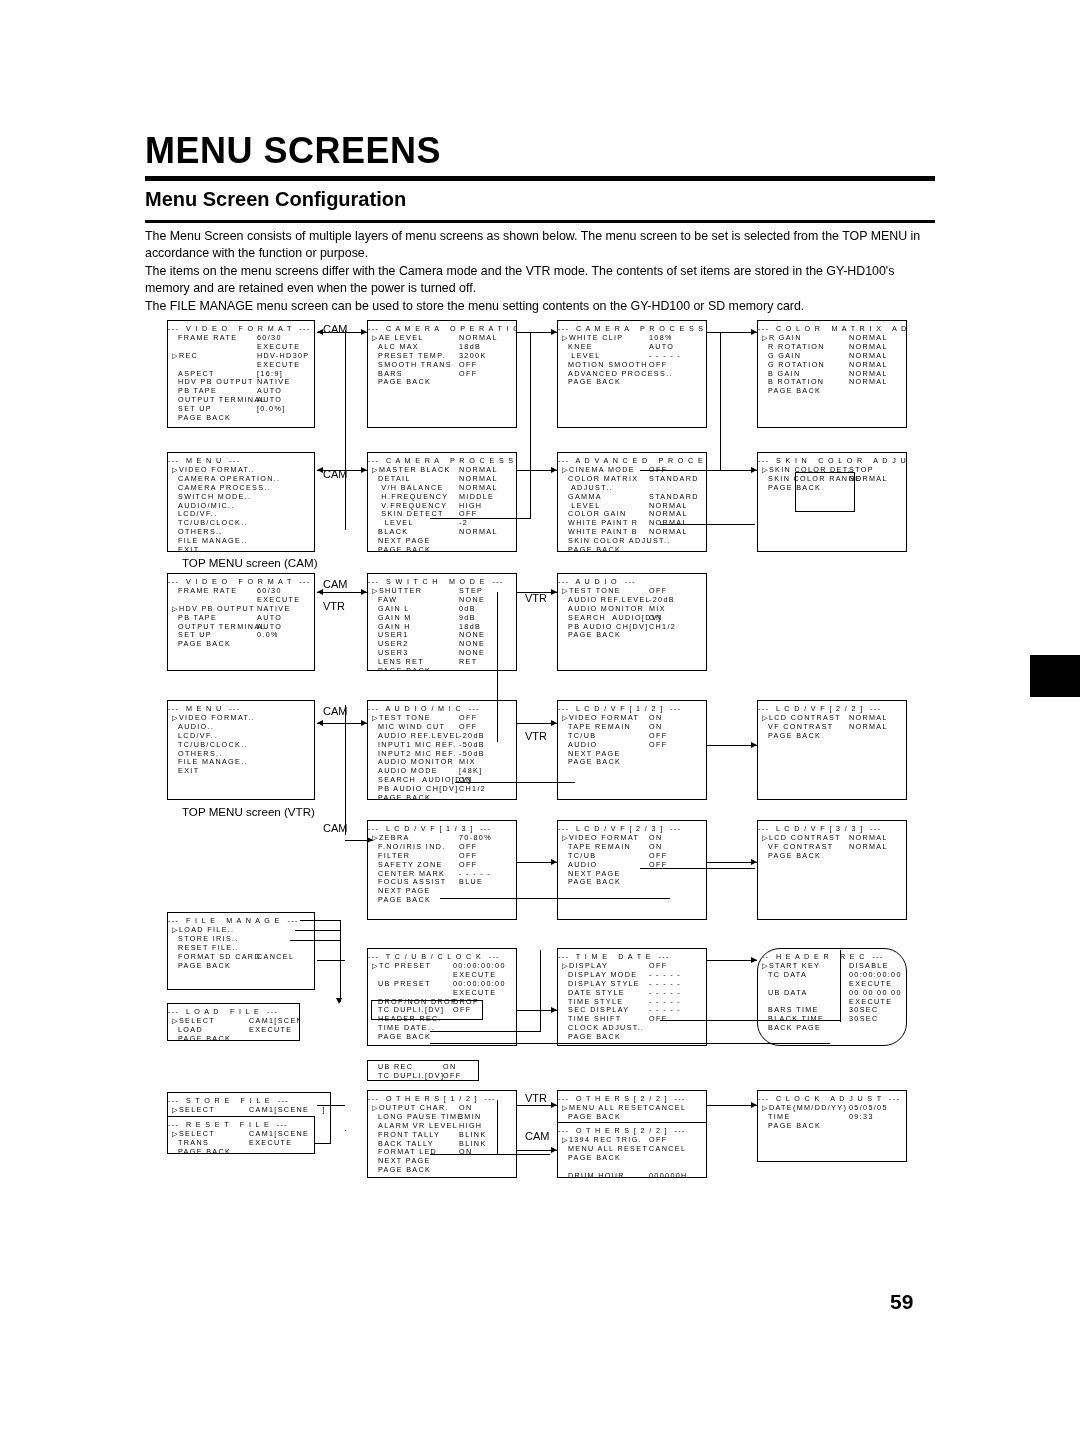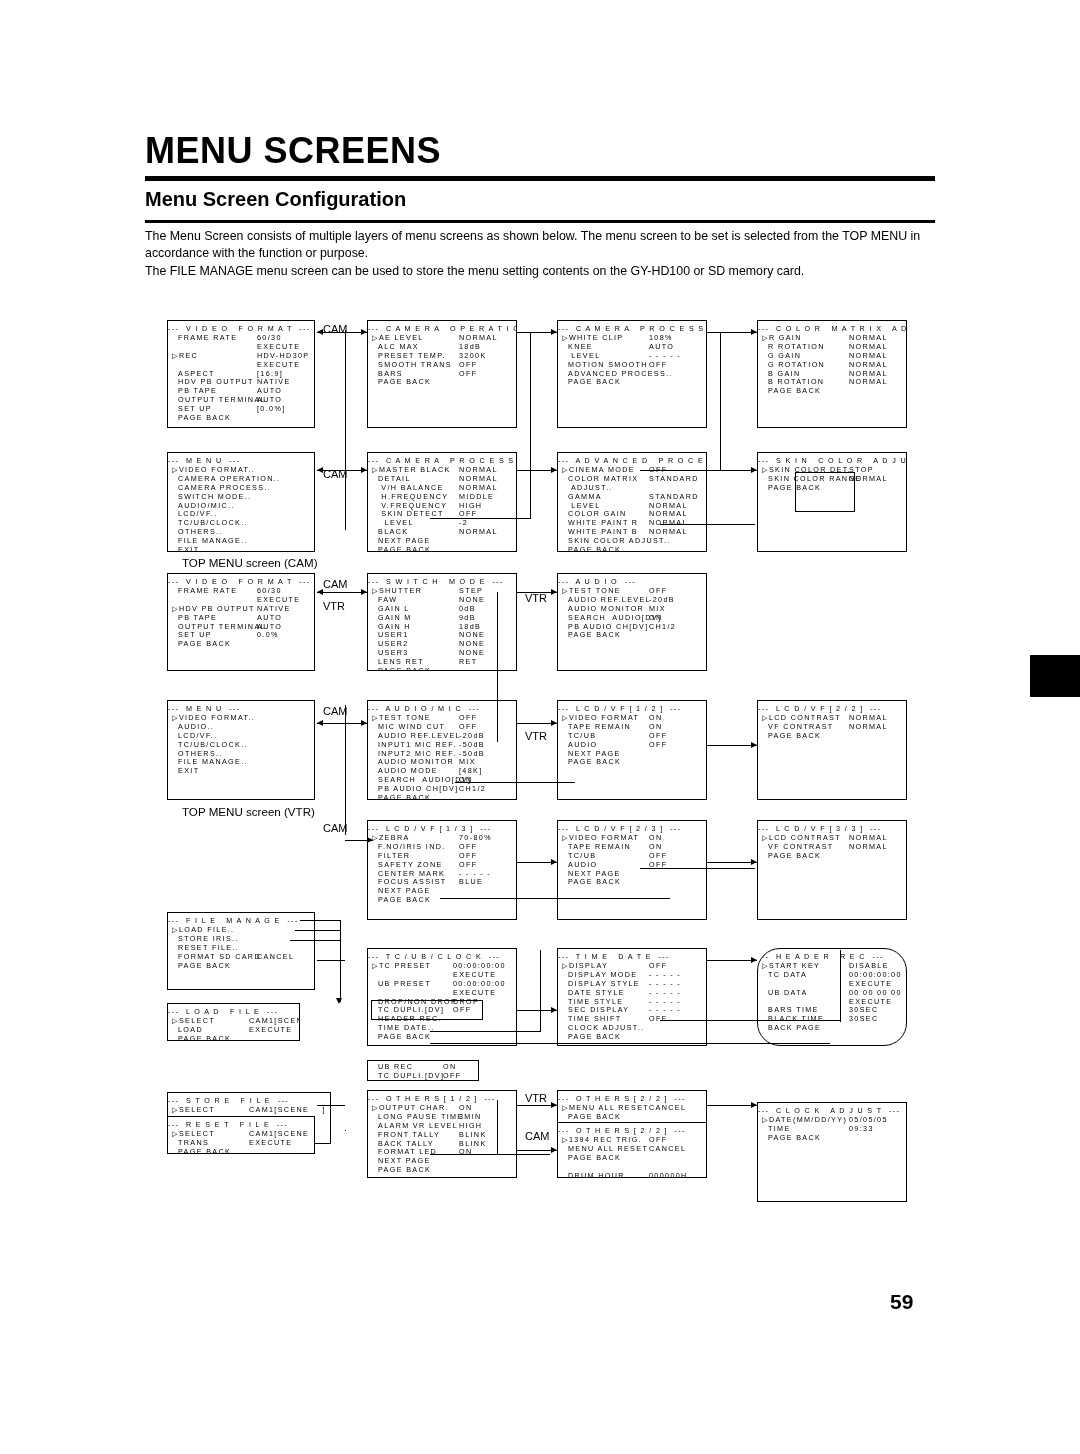--- a/index.html
+++ b/index.html
@@ -56,20 +56,21 @@
 
 <div id="page">
 
   <div class="h1">MENU SCREENS</div>
   <div class="rule1"></div>
   <div class="h2">Menu Screen Configuration</div>
   <div class="rule2"></div>
 
   <div class="body-copy">
     <p>The Menu Screen consists of multiple layers of menu screens as shown below. The menu screen to be set is selected from the TOP MENU in accordance with the function or purpose.</p>
+    <p>The items on the menu screens differ with the Camera mode and the VTR mode. The contents of set items are stored in the GY-HD100's memory and are retained even when the power is turned off.</p>
     <p>The FILE MANAGE menu screen can be used to store the menu setting contents on the GY-HD100 or SD memory card.</p>
   </div>
 
   <div id="diagram">
       <div class="scr" style="left: 167px; top: 320px; width: 148px; height: 108px;">
         <div class="ttl">---  V I D E O   F O R M A T  ---</div>
         <div class="rows"><div class="row"><span class="lbl">FRAME RATE</span><span class="val" style="left: 86px;">60/30</span></div><div class="row"><span class="lbl"></span><span class="val" style="left: 86px;">EXECUTE</span></div><div class="row"><span class="lbl cur">▷REC</span><span class="val" style="left: 86px;">HDV-HD30P</span></div><div class="row"><span class="lbl"></span><span class="val" style="left: 86px;">EXECUTE</span></div><div class="row"><span class="lbl">ASPECT</span><span class="val" style="left: 86px;">[16:9]</span></div><div class="row"><span class="lbl">HDV PB OUTPUT</span><span class="val" style="left: 86px;">NATIVE</span></div><div class="row"><span class="lbl">PB TAPE</span><span class="val" style="left: 86px;">AUTO</span></div><div class="row"><span class="lbl">OUTPUT TERMINAL</span><span class="val" style="left: 86px;">AUTO</span></div><div class="row"><span class="lbl">SET UP</span><span class="val" style="left: 86px;">[0.0%]</span></div><div class="row"><span class="lbl">PAGE BACK</span></div></div>
       </div>
       <div class="scr" style="left: 367px; top: 320px; width: 150px; height: 108px;">
         <div class="ttl">---  C A M E R A   O P E R A T I O N  ---</div>
@@ -172,21 +173,21 @@
         <div class="rows"><div class="row"><span class="lbl cur">▷OUTPUT CHAR.</span><span class="val" style="left: 88px;">ON</span></div><div class="row"><span class="lbl">LONG PAUSE TIME</span><span class="val" style="left: 88px;">3MIN</span></div><div class="row"><span class="lbl">ALARM VR LEVEL</span><span class="val" style="left: 88px;">HIGH</span></div><div class="row"><span class="lbl">FRONT TALLY</span><span class="val" style="left: 88px;">BLINK</span></div><div class="row"><span class="lbl">BACK TALLY</span><span class="val" style="left: 88px;">BLINK</span></div><div class="row"><span class="lbl">FORMAT LED</span><span class="val" style="left: 88px;">ON</span></div><div class="row"><span class="lbl">NEXT PAGE</span></div><div class="row"><span class="lbl">PAGE BACK</span></div></div>
       </div>
       <div class="scr" style="left: 557px; top: 1090px; width: 150px; height: 52px;">
         <div class="ttl">---  O T H E R S [ 2 / 2 ]  ---</div>
         <div class="rows"><div class="row"><span class="lbl cur">▷MENU ALL RESET</span><span class="val" style="left: 88px;">CANCEL</span></div><div class="row"><span class="lbl">PAGE BACK</span></div><div class="row"><span class="lbl"></span></div><div class="row"><span class="lbl">DRUM HOUR</span><span class="val" style="left: 88px;">000000H</span></div></div>
       </div>
       <div class="scr" style="left: 557px; top: 1122px; width: 150px; height: 56px;">
         <div class="ttl">---  O T H E R S [ 2 / 2 ]  ---</div>
         <div class="rows"><div class="row"><span class="lbl cur">▷1394 REC TRIG.</span><span class="val" style="left: 88px;">OFF</span></div><div class="row"><span class="lbl">MENU ALL RESET</span><span class="val" style="left: 88px;">CANCEL</span></div><div class="row"><span class="lbl">PAGE BACK</span></div><div class="row"><span class="lbl"></span></div><div class="row"><span class="lbl">DRUM HOUR</span><span class="val" style="left: 88px;">000000H</span></div></div>
       </div>
-      <div class="scr" style="left: 757px; top: 1090px; width: 150px; height: 100px; margin-top: 12px;">
+      <div class="scr" style="left: 757px; top: 1090px; width: 150px; height: 72px;">
         <div class="ttl">---  C L O C K   A D J U S T  ---</div>
         <div class="rows"><div class="row"><span class="lbl cur">▷DATE(MM/DD/YY)</span><span class="val" style="left: 88px;">05/05/05</span></div><div class="row"><span class="lbl">TIME</span><span class="val" style="left: 88px;">09:33</span></div><div class="row"><span class="lbl">PAGE BACK</span></div></div>
       </div>
       <div class="scr" style="left: 367px; top: 1060px; width: 112px; height: 21px;">
         <div class="rows" style="padding-top: 2px;"><div class="row"><span class="lbl">UB REC</span><span class="val" style="left: 72px;">ON</span></div><div class="row"><span class="lbl">TC DUPLI.[DV]</span><span class="val" style="left: 72px;">OFF</span></div></div>
       </div>
       <div class="inbox" style="left: 795px; top: 472px; width: 60px; height: 40px;"></div>
       <div class="inbox" style="left: 371px; top: 1000px; width: 112px; height: 20px;"></div>
       <div class="cap" style="left: 182px; top: 556px;">TOP MENU screen (CAM)</div>
       <div class="cap" style="left: 182px; top: 805px;">TOP MENU screen (VTR)</div>

